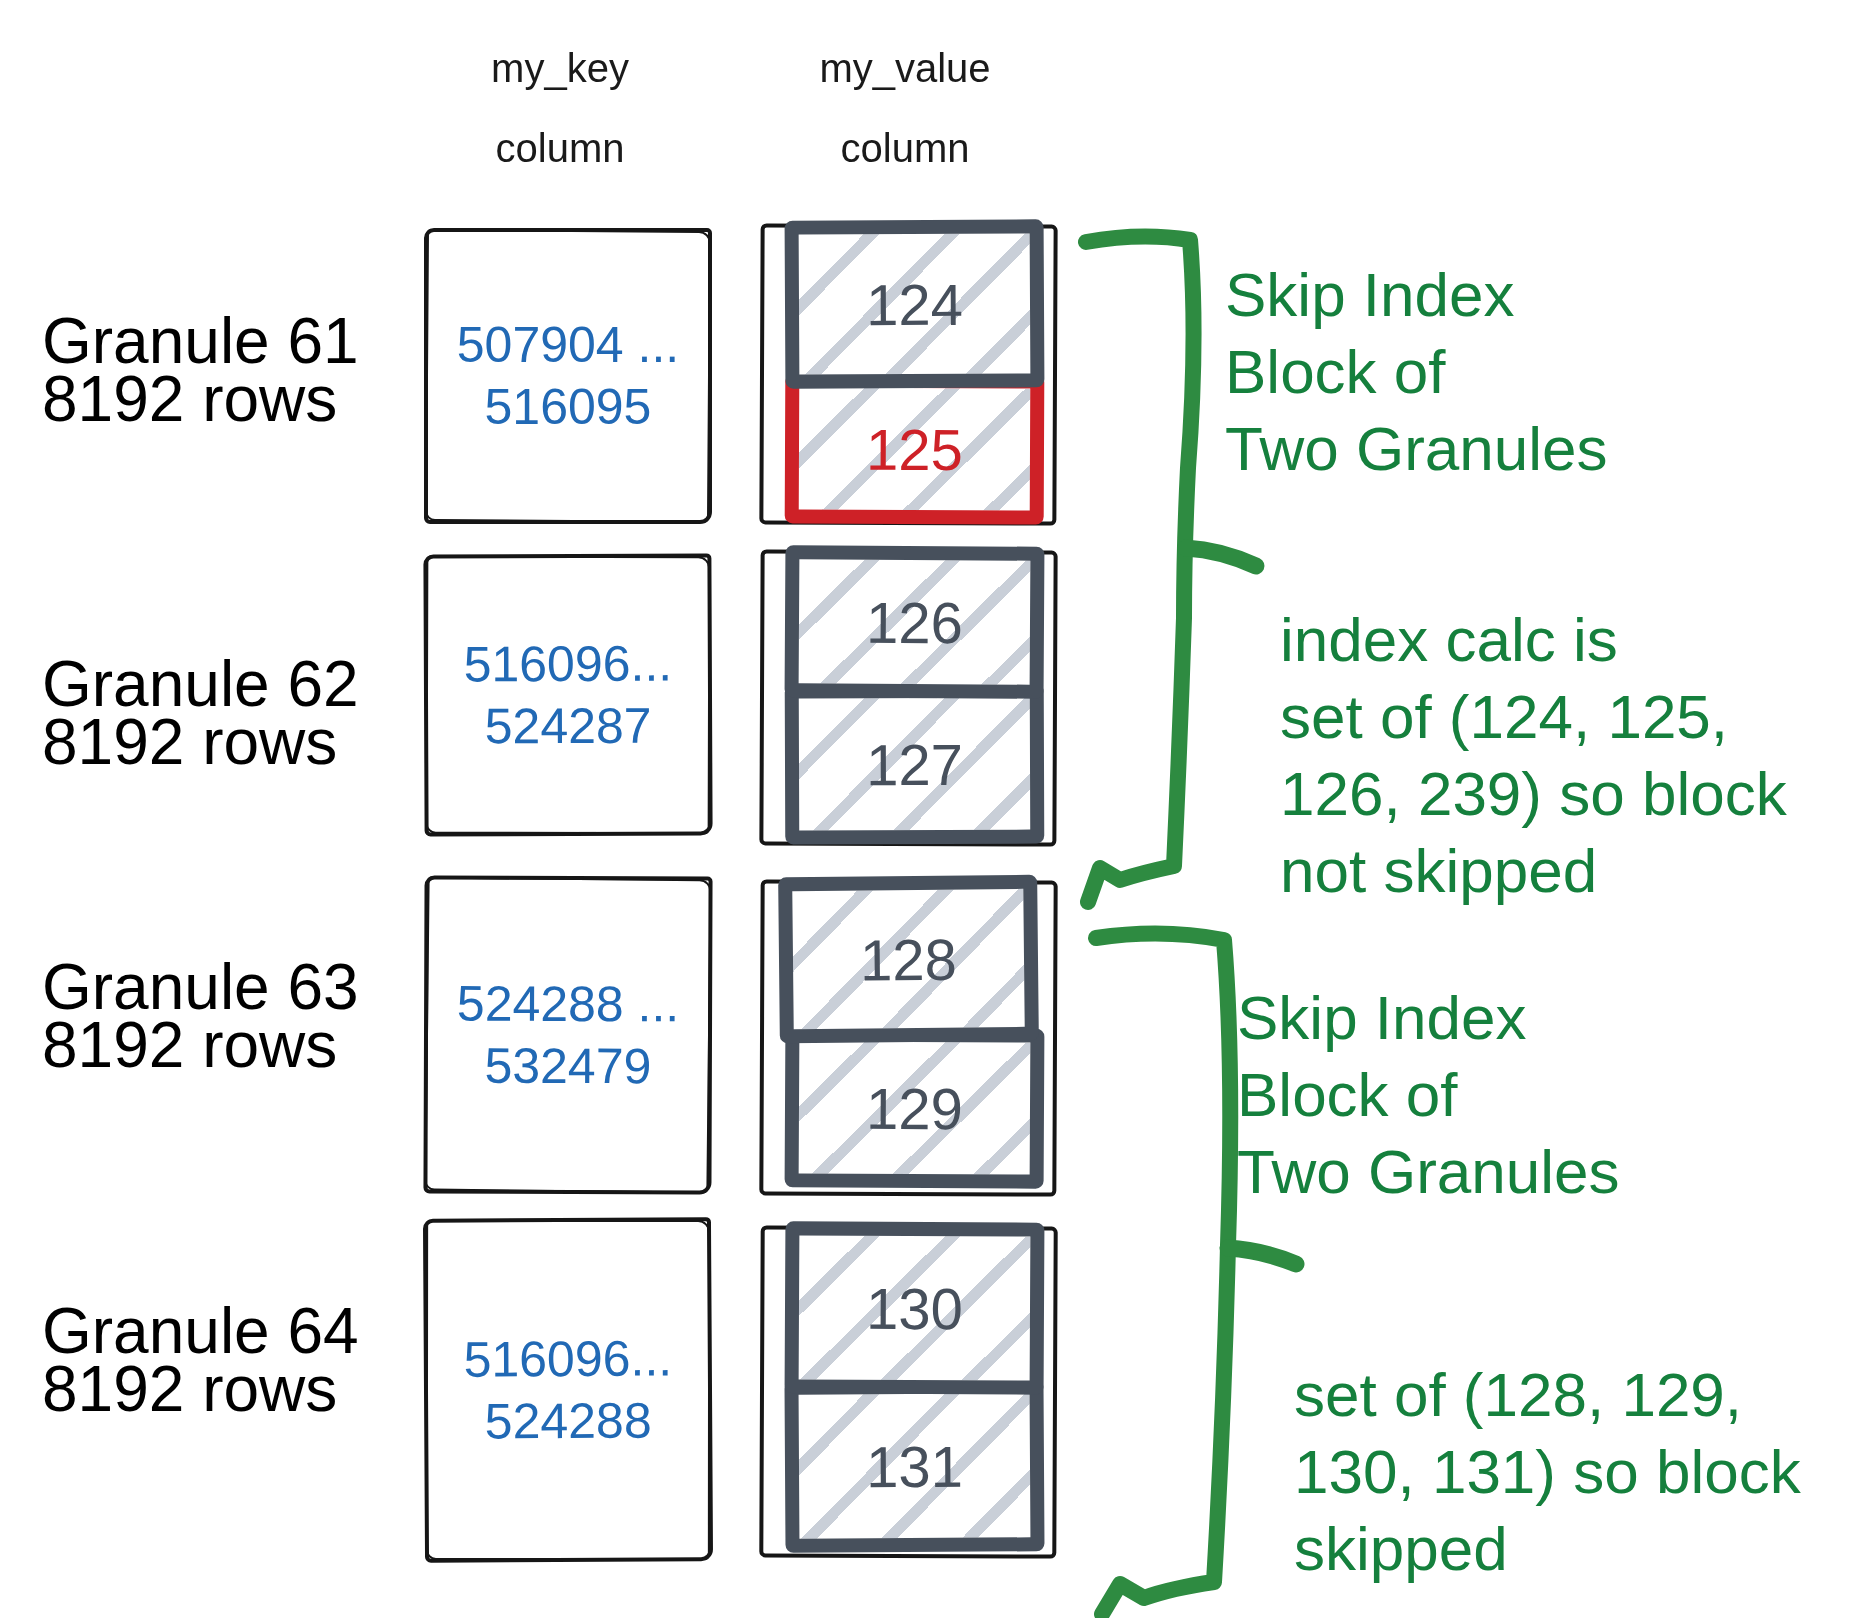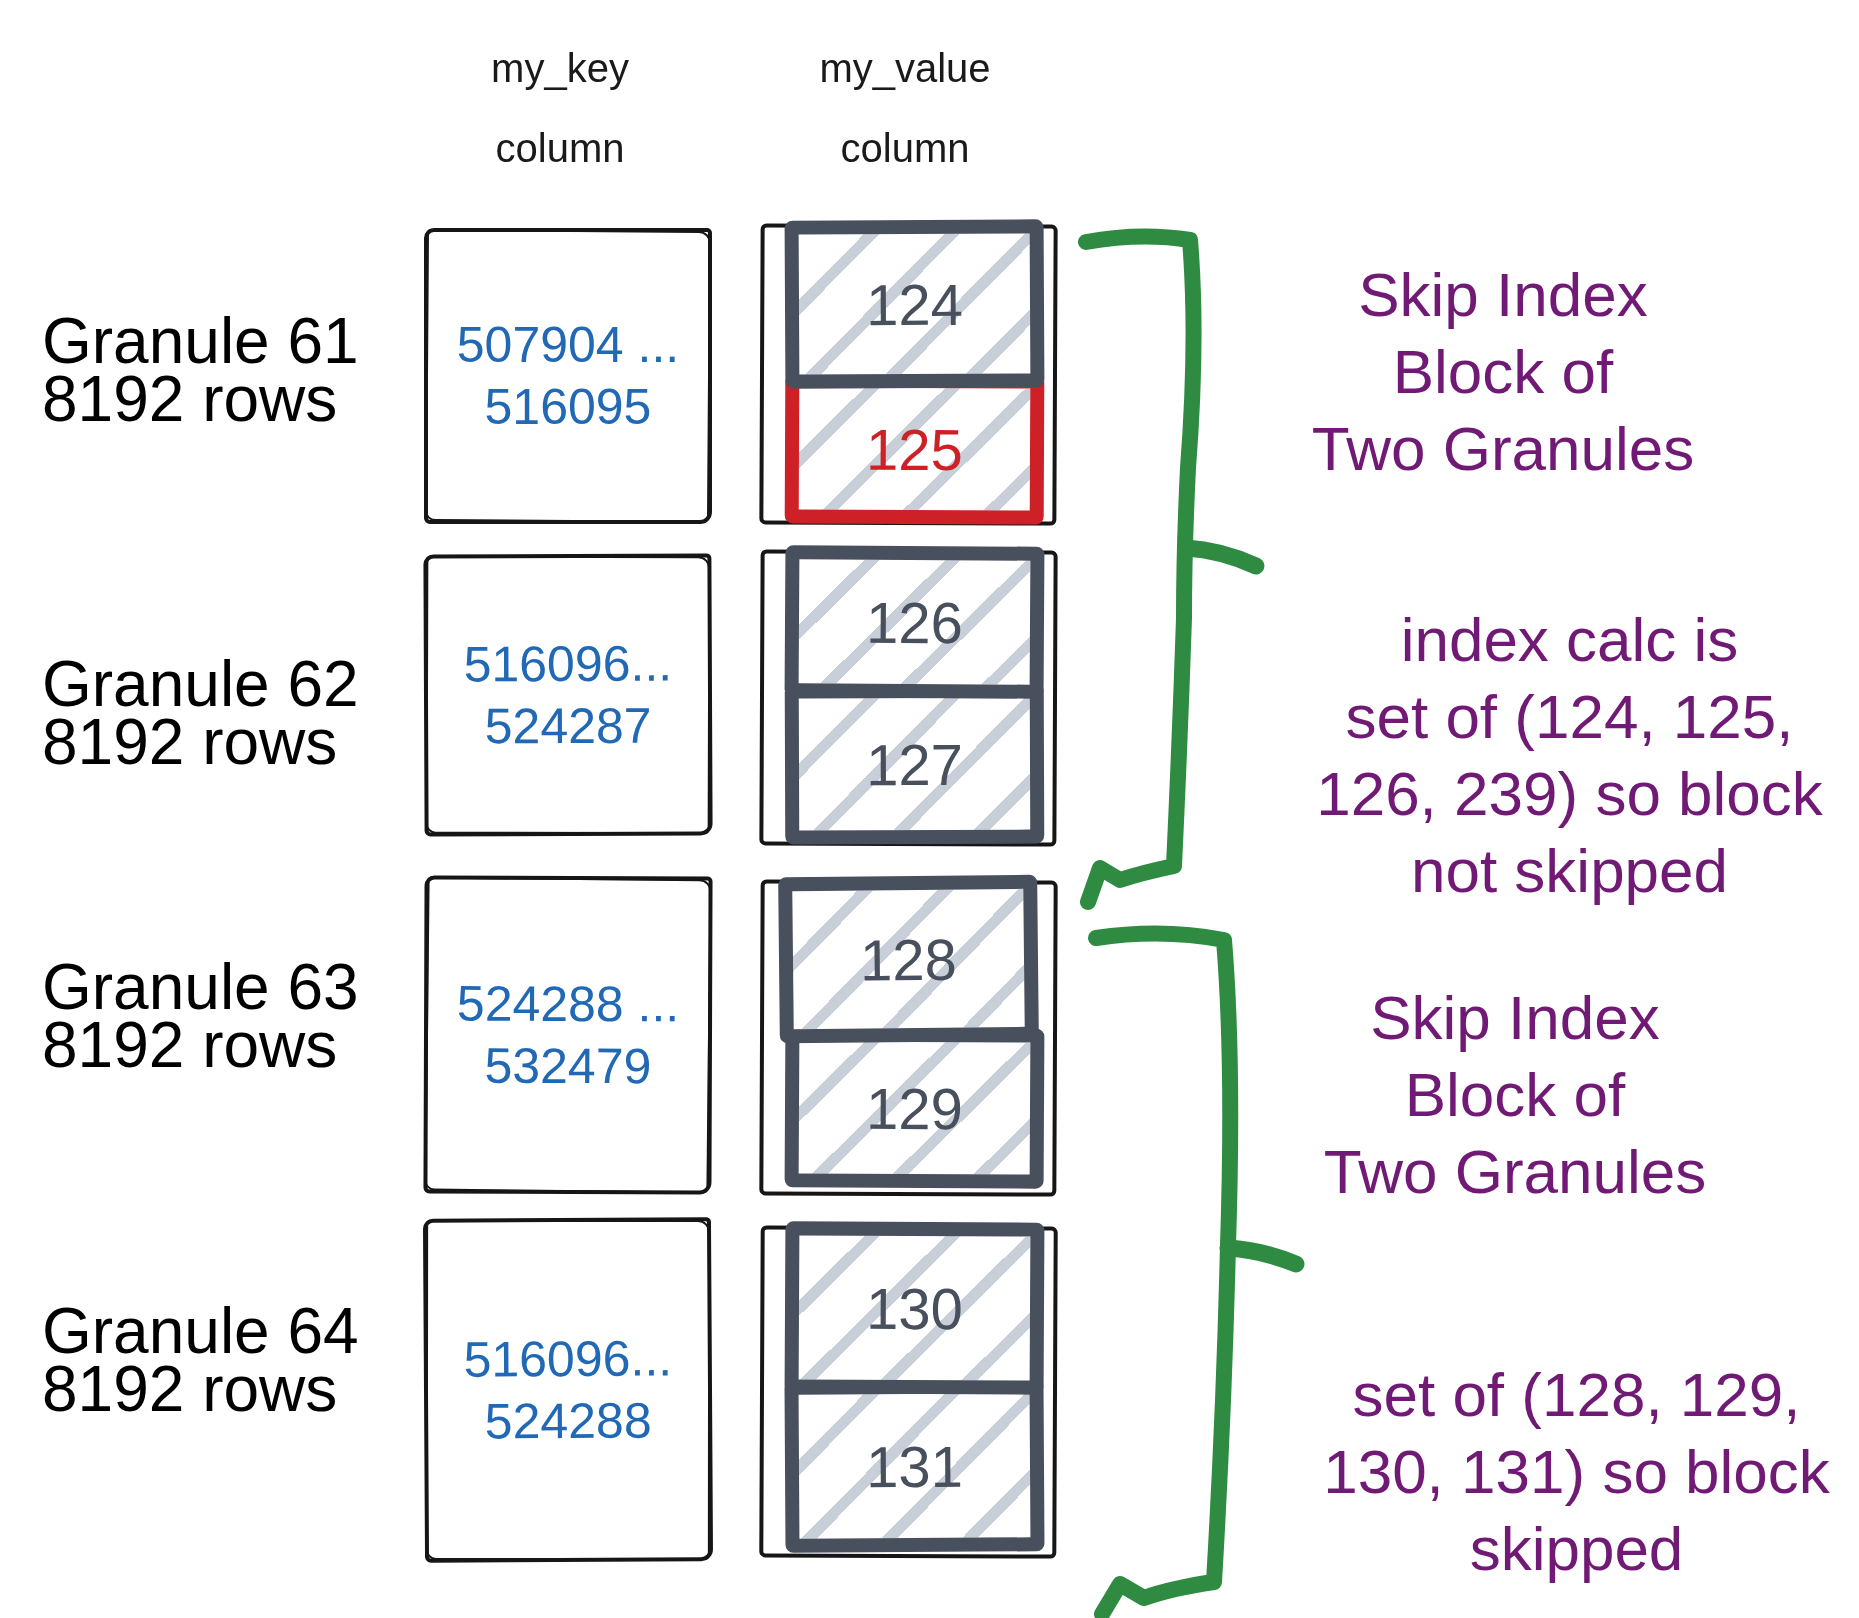--- a/index.html
+++ b/index.html
@@ -41,21 +41,21 @@
     background:
       repeating-linear-gradient(135deg,rgba(255,255,255,0) 0 46px,#c9cfd8 46px 57px),
       #ffffff;
     display:flex;align-items:center;justify-content:center;
     color:#47505c;font-size:58px;
   }
   .vbox.red{border-color:#ce2127;color:#ce2127;}
   .vbox + .vbox{margin-top:-14px;}
   
   .annotation{
-    position:absolute;text-align:center;color:#701a75;
+    position:absolute;color:#15803d;
     font-size:62px;line-height:77px;
   }
   .brace{position:absolute;pointer-events:none;}
 </style>
 </head>
 <body>
 
 <div class="canvas">
 
   <div class="col-header" style="left:370px;top:28px;width:380px;">

